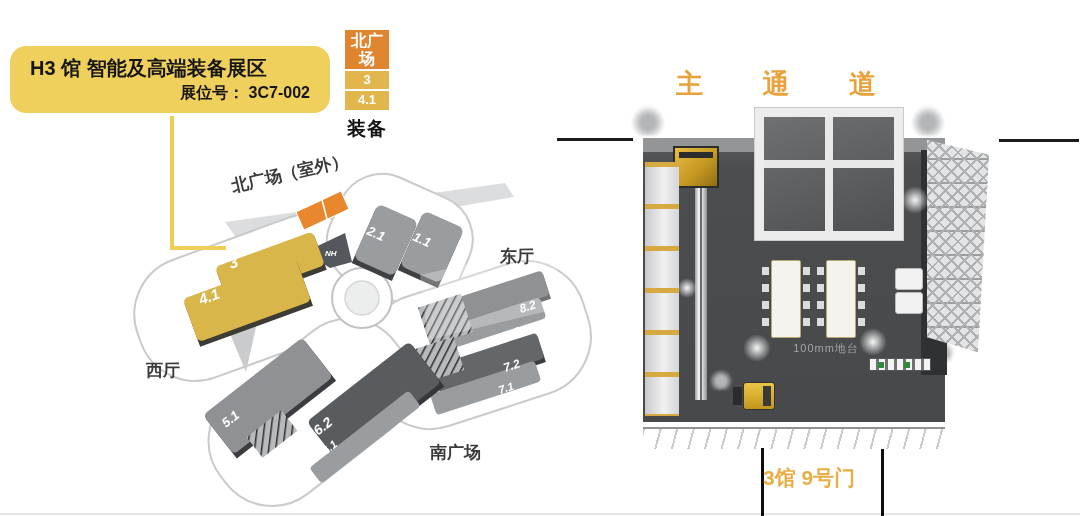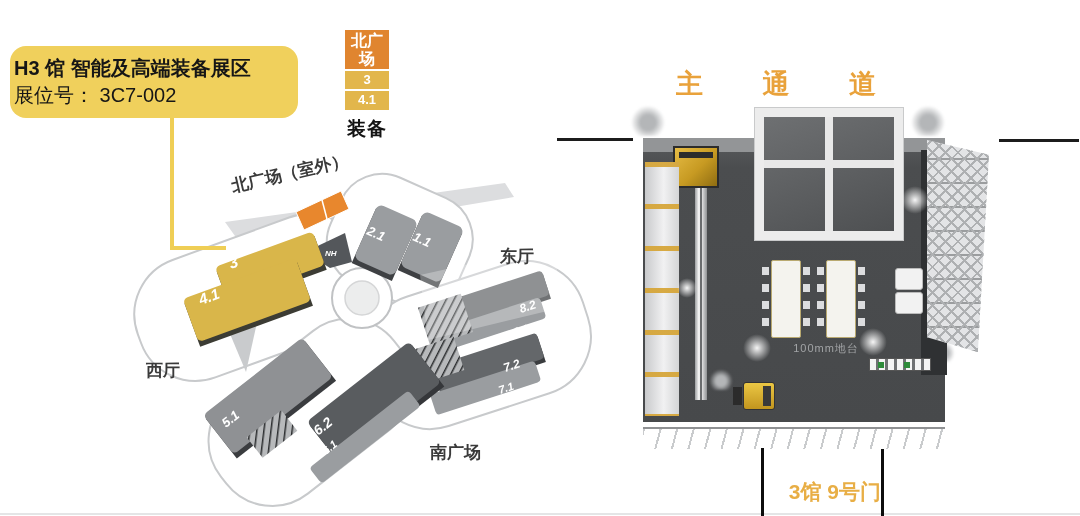--- a/index.html
+++ b/index.html
@@ -2,25 +2,25 @@
 <html><head>
 <meta charset="utf-8">
 <style>
   html,body{margin:0;padding:0;}
   body{
     width:1080px;height:516px;position:relative;background:#ffffff;overflow:hidden;
     font-family:"Liberation Sans","DejaVu Sans",sans-serif;
   }
   
   .callout{
-    position:absolute;left:10px;top:46px;width:288px;box-sizing:border-box;
-    background:#F0D05C;border-radius:16px;padding:9px 4px;z-index:5;
+    position:absolute;left:10px;top:46px;width:320px;box-sizing:border-box;
+    background:#F0D05C;border-radius:16px;padding:9px 20px;z-index:5;
   }
   .callout .l1{font-size:20px;font-weight:bold;color:#161616;line-height:1.35;white-space:nowrap;}
-  .callout .l2{font-size:20px;font-weight:normal;color:#161616;line-height:1.35;}
+  .callout .l2{font-size:16px;font-weight:bold;color:#161616;line-height:1.35;text-align:right;}
   .legend{position:absolute;left:345px;top:28px;z-index:5;text-align:center;}
   .legend .box{width:44px;box-sizing:border-box;margin:2px auto 0 auto;color:#fff;font-weight:bold;
     padding:2px 0;font-size:13px;line-height:1.1;}
   .legend .box.orange{background:#E0852F;font-size:16px;}
   .legend .box.yellow{background:#E2B64C;}
   .legend .cap{margin-top:6px;font-size:19px;font-weight:bold;color:#141414;letter-spacing:1px;}
   
   #venue-svg{position:absolute;left:0;top:0;width:600px;height:516px;z-index:1;}
   
   .render{position:absolute;left:555px;top:0;width:525px;height:516px;z-index:2;}
@@ -73,21 +73,21 @@
     background-color:#e3e4e6;
     background-image:repeating-linear-gradient(45deg,#aeb0b2 0 2px,rgba(0,0,0,0) 2px 9px),
                      repeating-linear-gradient(-45deg,#aeb0b2 0 2px,rgba(0,0,0,0) 2px 9px),
                      repeating-linear-gradient(0deg,#9b9d9f 0 2px,rgba(0,0,0,0) 2px 24px);
     clip-path:polygon(0 0,100% 7%,82% 100%,0 93%);}
   .apron{position:absolute;left:88px;top:427px;width:302px;height:20px;background:#fff;border-top:2px solid #8f9193;
     background-image:repeating-linear-gradient(105deg,#c9cbcd 0 2px,rgba(0,0,0,0) 2px 16px);}
   .gate-line{position:absolute;width:3px;background:#0d0d0d;}
   .gate-line.g1{left:206px;top:448px;height:68px;}
   .gate-line.g2{left:326px;top:449px;height:67px;}
-  .gate-label{position:absolute;left:208px;top:478px;width:118px;text-align:right;
+  .gate-label{position:absolute;left:208px;top:464px;width:118px;text-align:left;
     font-size:21px;font-weight:bold;color:#E8AE45;white-space:nowrap;}
   .bottom-rule{position:absolute;left:0;right:0;bottom:1px;height:2px;background:#e4e5e6;}
   
   .hall-num{fill:#ffffff;font-weight:bold;font-style:italic;font-family:"Liberation Sans",sans-serif;}
   .area-label{fill:#3a3a3a;font-weight:bold;font-family:"Liberation Sans",sans-serif;font-size:17px;}
 </style>
 </head>
 <body>
 
 <div class="callout">

